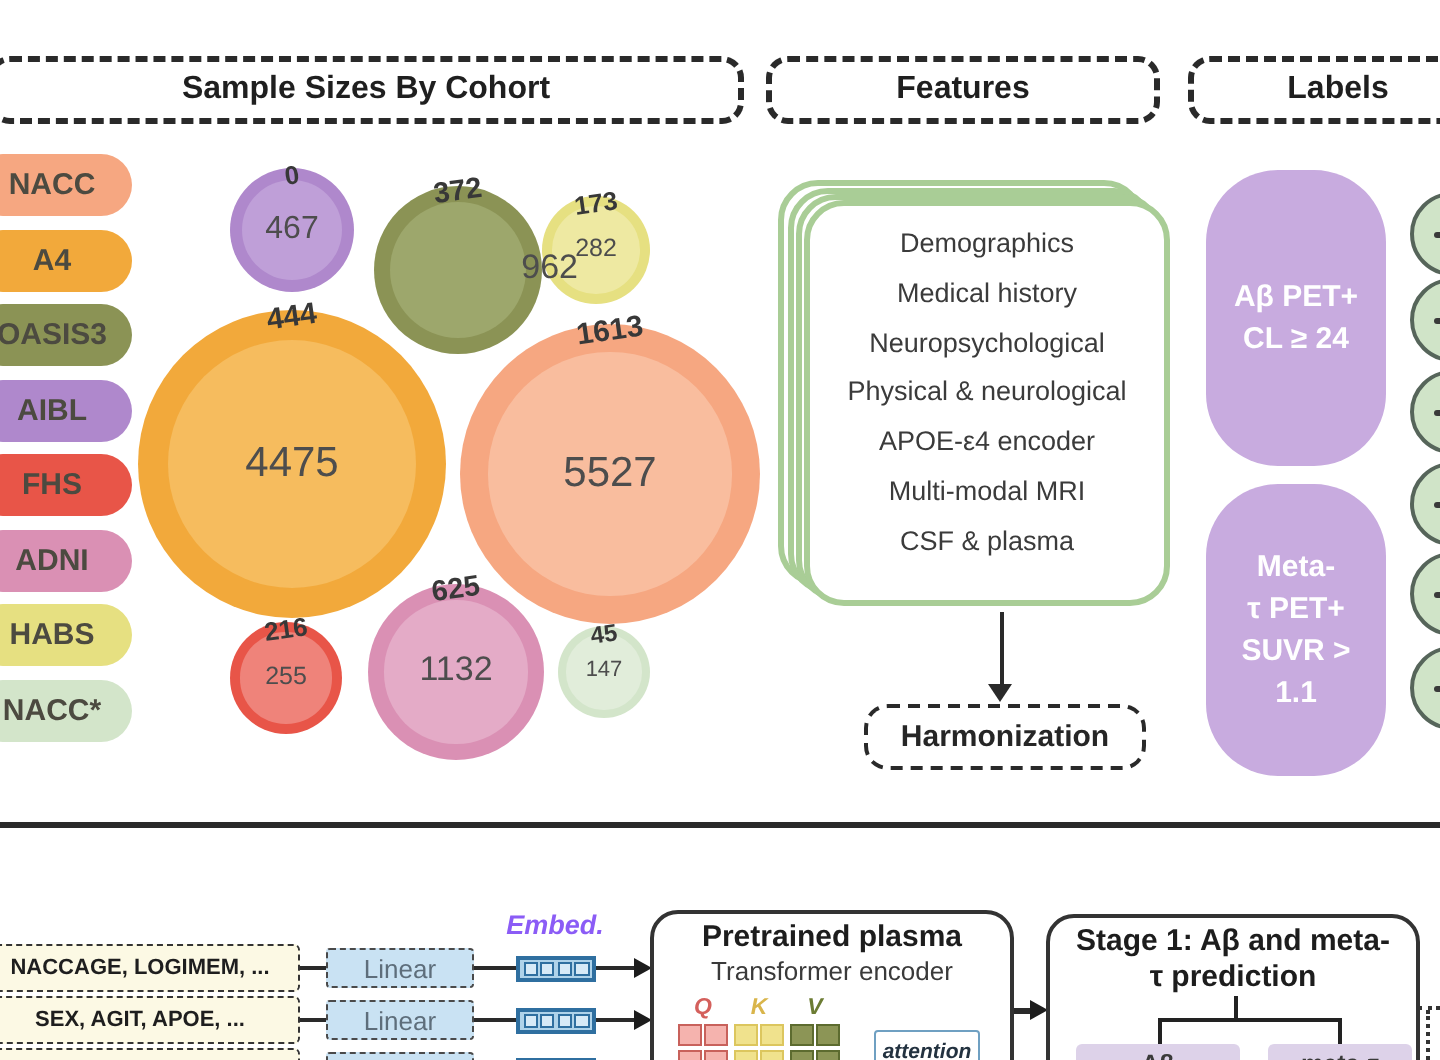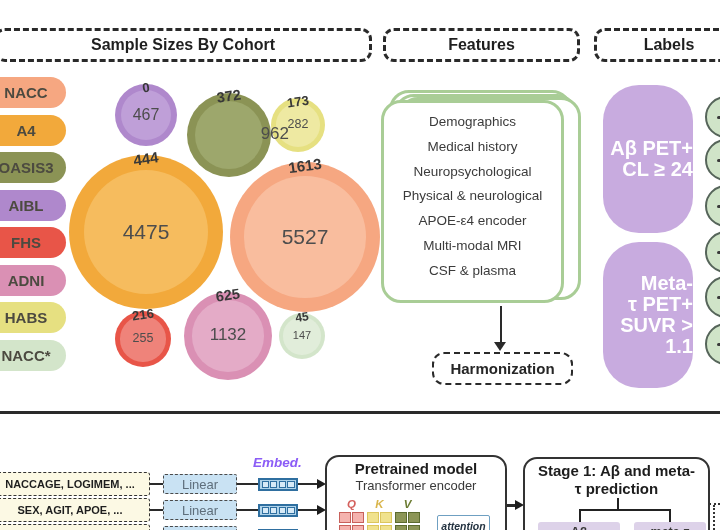--- a/index.html
+++ b/index.html
@@ -14,22 +14,22 @@
         line-height:31px;font-weight:bold;font-size:15px;color:#4c4a40;box-sizing:border-box}
   .circle{position:absolute;border-radius:50%;box-sizing:border-box}
   .blabel{position:absolute;text-align:center;color:#383838;font-weight:bold;z-index:40;white-space:nowrap}
   .btotal{position:absolute;text-align:center;color:#4d4d4d;z-index:40;white-space:nowrap}
   
   .cardlayer{position:absolute;border:3px solid #A9CD96;border-radius:20px;background:#fff;box-sizing:border-box}
   .fline{font-size:13.5px;color:#3b3b3b;text-align:center;line-height:24.8px;white-space:nowrap}
   .dash-box{position:absolute;border:2.5px dashed #2a2a2a;border-radius:12px;background:#fff;
             display:flex;align-items:center;justify-content:center;font-weight:bold;font-size:15px;
             color:#262626;box-sizing:border-box}
-  .plabel{position:absolute;border-radius:36px;color:#fff;font-weight:bold;font-size:20px;line-height:21px;
-          display:flex;flex-direction:column;justify-content:center;text-align:right;box-sizing:border-box}
+  .plabel{position:absolute;border-radius:36px;color:#fff;font-weight:bold;font-size:15px;line-height:21px;
+          display:flex;flex-direction:column;justify-content:center;text-align:center;box-sizing:border-box}
   .gcircle{position:absolute;border:2px solid #56655a;border-radius:50%;box-sizing:border-box}
   .line{position:absolute;background:#2a2a2a}
   
   .inbox{position:absolute;background:#FCF9E4;border:1.6px dashed #333;border-radius:3px;
          display:flex;align-items:center;justify-content:center;font-weight:bold;font-size:11px;
          color:#1e1e1e;box-sizing:border-box;white-space:nowrap}
   .linbox{position:absolute;background:#C9E2F3;border:1.6px dashed #4a4a4a;border-radius:2px;
           display:flex;align-items:center;justify-content:center;font-size:13px;color:#5E6E7B;box-sizing:border-box}
   .strip{position:absolute;border:2px solid #2F6FA0;background:#AFD3EA;display:flex;gap:1.5px;
          padding:1.5px;box-sizing:border-box}
@@ -108,21 +108,21 @@
       <div class="blabel" style="left: 103px; top: 307.2px; width: 80px; font-size: 13px; line-height: 15.6px; transform: rotate(-8deg);">216</div>
       <div class="btotal" style="left: 238px; top: 117.25px; width: 120px; font-size: 12.5px; line-height: 15px;">282</div>
       <div class="blabel" style="left: 258px; top: 94.2px; width: 80px; font-size: 13px; line-height: 15.6px; transform: rotate(-8deg);">173</div>
       <div class="btotal" style="left: 242px; top: 329.18px; width: 120px; font-size: 11px; line-height: 13.2px;">147</div>
       <div class="blabel" style="left: 262px; top: 309.8px; width: 80px; font-size: 12px; line-height: 14.4px; transform: rotate(-8deg);">45</div>
     </div>
 
   <div class="cardlayer" style="left:389px;top:90px;width:183px;height:203px"></div>
   <div class="cardlayer" style="left:393.5px;top:93.5px;width:183px;height:203px"></div>
   <div class="cardlayer" style="left:398px;top:97px;width:183px;height:203px"></div>
-  <div class="cardlayer" style="left:381px;top:100px;width:183px;height:203px">
+  <div class="cardlayer" style="left:402px;top:100px;width:183px;height:203px">
     <div id="features-list" style="margin-top:7px">
         <div class="fline">Demographics</div>
         <div class="fline">Medical history</div>
         <div class="fline">Neuropsychological</div>
         <div class="fline">Physical &amp; neurological</div>
         <div class="fline">APOE-ε4 encoder</div>
         <div class="fline">Multi-modal MRI</div>
         <div class="fline">CSF &amp; plasma</div>
       </div>
   </div>
@@ -187,21 +187,21 @@
       <div class="line" style="left: 298px; top: 509.1px; width: 20px; height: 1.8px;"></div>
       <div class="ah-r" style="left: 317px; top: 505px;"></div>
       <div class="inbox" style="left: -10px; top: 523.5px; width: 160px; height: 24px;">T2*, FLAIR EMBEDDINGS</div>
       <div class="linbox" style="left: 163px; top: 525.5px; width: 74px; height: 20px;">CNN</div>
       <div class="strip" style="left: 258px; top: 529px; width: 40px; height: 13.5px;"></div>
     </div>
 
   <div class="embedlbl" style="left:250px;top:455px;width:55px">Embed.</div>
 
   <div class="bigbox" style="left:325px;top:455px;width:182px;height:96px"></div>
-  <div class="btitle" style="left:325px;top:460px;width:182px">Pretrained model</div>
+  <div class="btitle" style="left:325px;top:460px;width:182px">Pretrained plasma</div>
   <div class="bsub" style="left:325px;top:478px;width:182px">Transformer encoder</div>
   <div id="qkv-area">
       <div class="qlabel" style="left: 339px; top: 498px; color: rgb(212, 96, 92);">Q</div>
       <div class="grid2" style="left: 339px; top: 512px;">
         <div style="background: rgb(245, 179, 174); border: 1.2px solid rgb(200, 97, 91);"></div>
         <div style="background: rgb(245, 179, 174); border: 1.2px solid rgb(200, 97, 91);"></div>
         <div style="background: rgb(245, 179, 174); border: 1.2px solid rgb(200, 97, 91);"></div>
         <div style="background: rgb(245, 179, 174); border: 1.2px solid rgb(200, 97, 91);"></div>
       </div>
       <div class="qlabel" style="left: 367px; top: 498px; color: rgb(217, 181, 75);">K</div>

